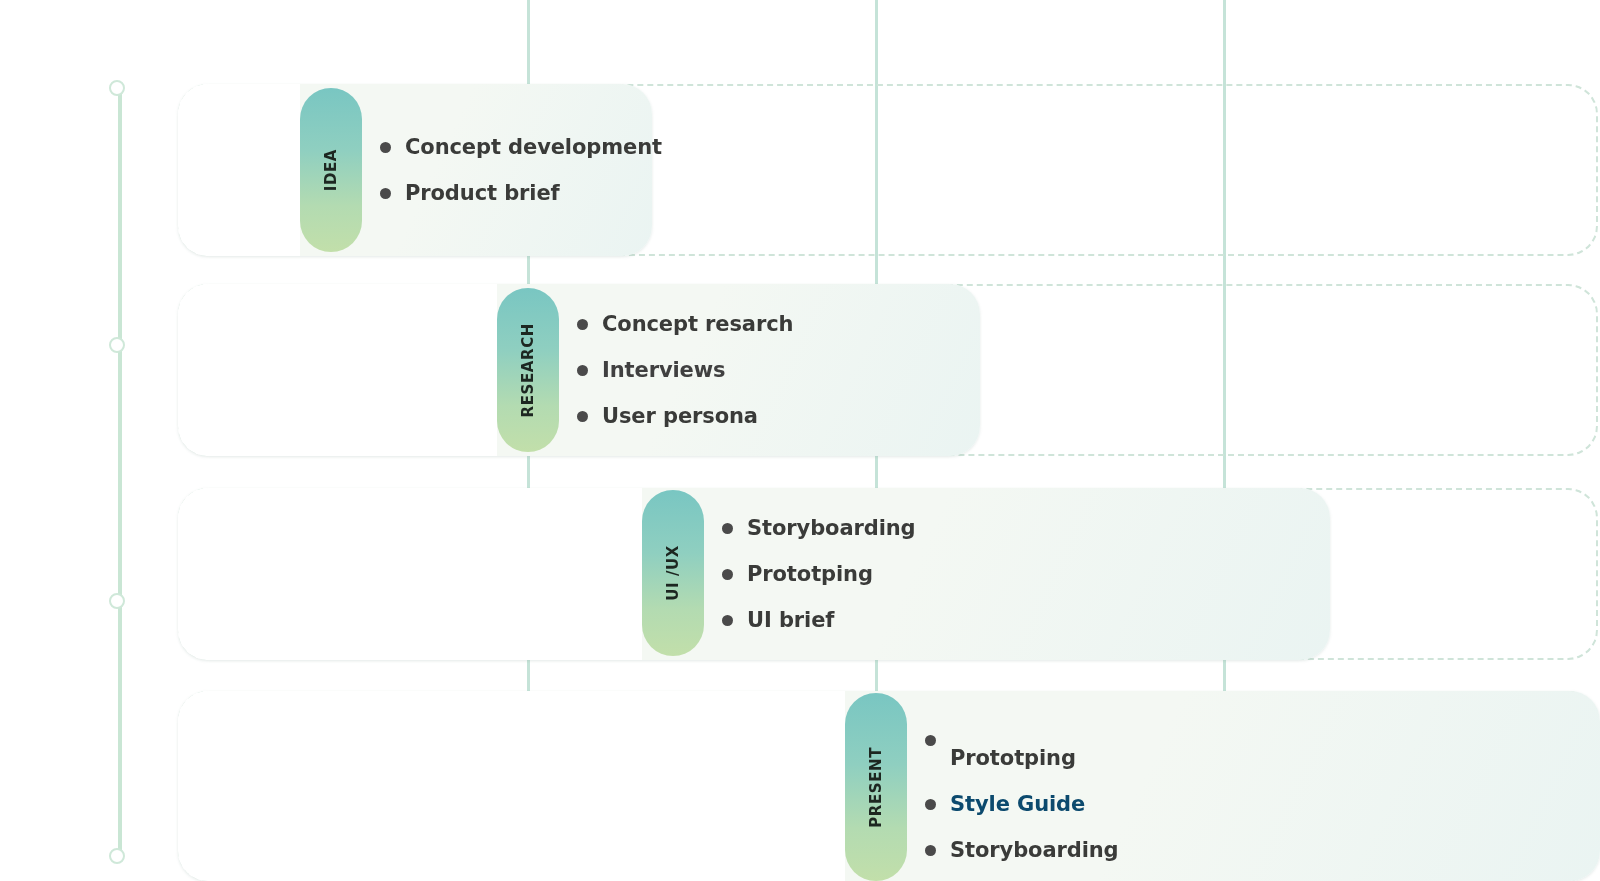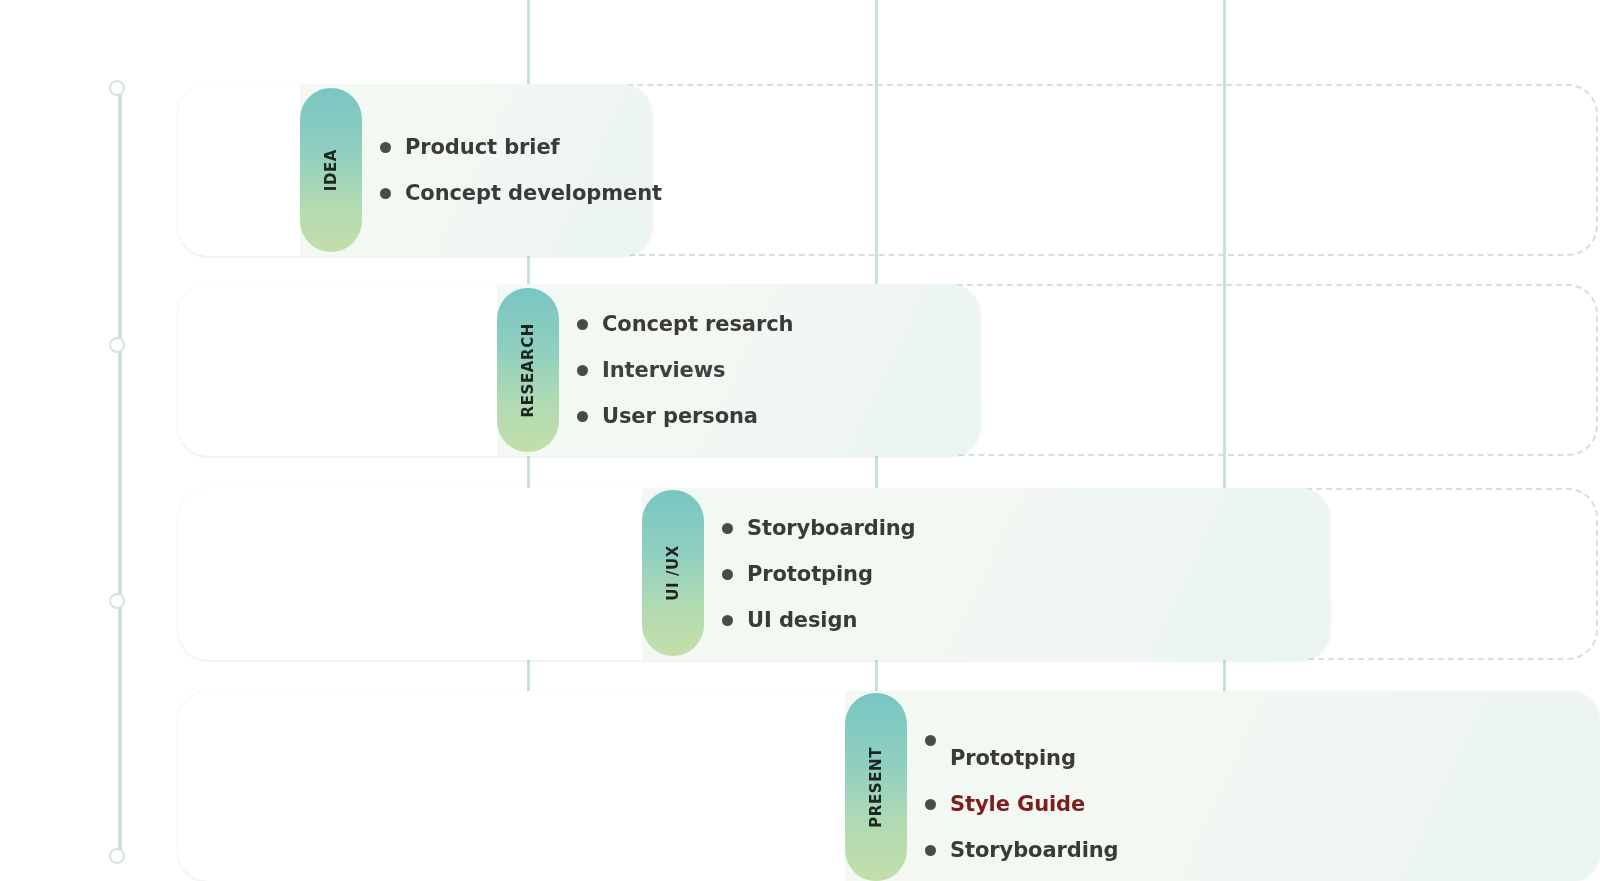--- a/index.html
+++ b/index.html
@@ -171,25 +171,25 @@
         <div class="card-body" style="background: linear-gradient(115deg, rgb(244, 248, 243) 0%, rgb(244, 248, 243) 40%, rgb(234, 244, 242) 100%);"></div>
       </div>
     </div>
 
 <div class="pill" style="left: 300px; top: 88px; height: 164px; background: linear-gradient(rgb(121, 198, 194) 0%, rgb(143, 207, 192) 38%, rgb(179, 219, 177) 72%, rgb(194, 223, 170) 100%);">
       <span class="pill-text" style="color: rgb(29, 39, 33);">IDEA</span>
     </div>
     <div class="bullets" style="position: absolute; left: 380px; top: 84px; height: 172px;">
       <div class="bullet-row">
         <span class="bullet-dot" style="background: rgb(74, 74, 74);"></span>
+        <span class="bullet-label" style="color: rgb(58, 59, 57);">Concept development</span>
+      </div>
+      <div class="bullet-row">
+        <span class="bullet-dot" style="background: rgb(74, 74, 74);"></span>
         <span class="bullet-label" style="color: rgb(58, 59, 57);">Product brief</span>
-      </div>
-      <div class="bullet-row">
-        <span class="bullet-dot" style="background: rgb(74, 74, 74);"></span>
-        <span class="bullet-label" style="color: rgb(58, 59, 57);">Concept development</span>
       </div>
     </div>
     <div class="pill" style="left: 497px; top: 288px; height: 164px; background: linear-gradient(rgb(121, 198, 194) 0%, rgb(143, 207, 192) 38%, rgb(179, 219, 177) 72%, rgb(194, 223, 170) 100%);">
       <span class="pill-text" style="color: rgb(29, 39, 33);">RESEARCH</span>
     </div>
     <div class="bullets" style="position: absolute; left: 577px; top: 284px; height: 172px;">
       <div class="bullet-row">
         <span class="bullet-dot" style="background: rgb(74, 74, 74);"></span>
         <span class="bullet-label" style="color: rgb(58, 59, 57);">Concept resarch</span>
       </div>
@@ -209,33 +209,33 @@
       <div class="bullet-row">
         <span class="bullet-dot" style="background: rgb(74, 74, 74);"></span>
         <span class="bullet-label" style="color: rgb(58, 59, 57);">Storyboarding</span>
       </div>
       <div class="bullet-row">
         <span class="bullet-dot" style="background: rgb(74, 74, 74);"></span>
         <span class="bullet-label" style="color: rgb(58, 59, 57);">Prototping</span>
       </div>
       <div class="bullet-row">
         <span class="bullet-dot" style="background: rgb(74, 74, 74);"></span>
-        <span class="bullet-label" style="color: rgb(58, 59, 57);">UI design</span>
+        <span class="bullet-label" style="color: rgb(58, 59, 57);">UI brief</span>
       </div>
     </div>
     <div class="pill" style="left: 845px; top: 693px; height: 188px; background: linear-gradient(rgb(121, 198, 194) 0%, rgb(143, 207, 192) 38%, rgb(179, 219, 177) 72%, rgb(194, 223, 170) 100%);">
       <span class="pill-text" style="color: rgb(29, 39, 33);">PRESENT</span>
     </div>
     <div class="bullets" style="position: absolute; left: 925px; top: 691px; height: 190px;">
       <div class="bullet-row">
         <span class="bullet-dot" style="background: rgb(74, 74, 74);"></span>
         <span class="bullet-label" style="color: rgb(58, 59, 57); margin-top: 36px;">Prototping</span>
       </div>
       <div class="bullet-row">
         <span class="bullet-dot" style="background: rgb(74, 74, 74);"></span>
-        <span class="bullet-label" style="color: #7f1d1d;">Style Guide</span>
+        <span class="bullet-label" style="color: #0c4a6e;">Style Guide</span>
       </div>
       <div class="bullet-row">
         <span class="bullet-dot" style="background: rgb(74, 74, 74);"></span>
         <span class="bullet-label" style="color: rgb(58, 59, 57);">Storyboarding</span>
       </div>
     </div>
   </div>
 
 </body></html>

